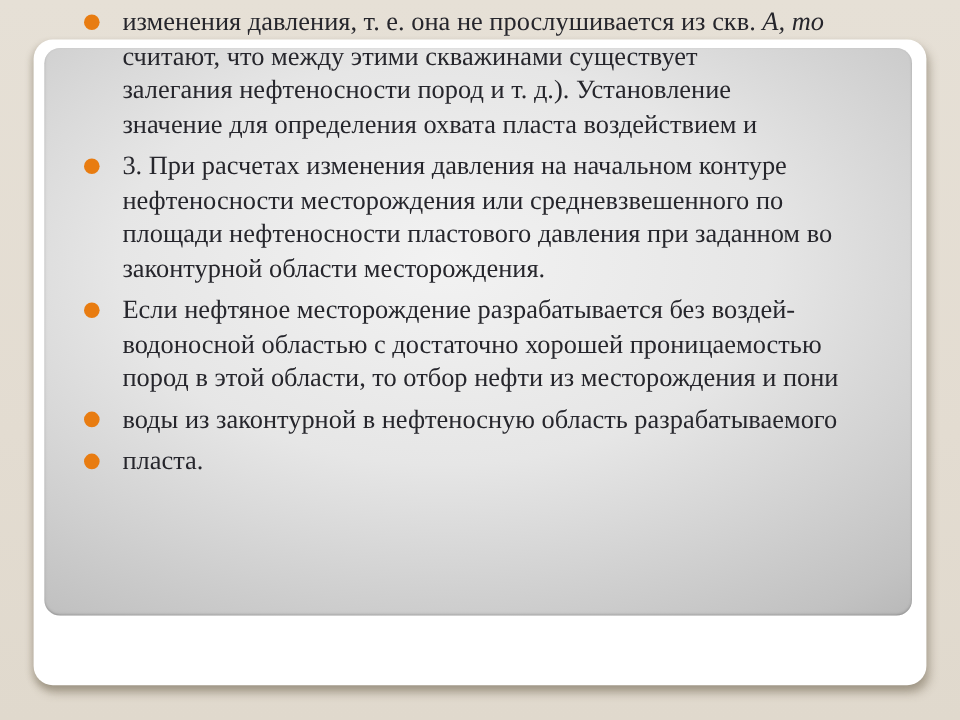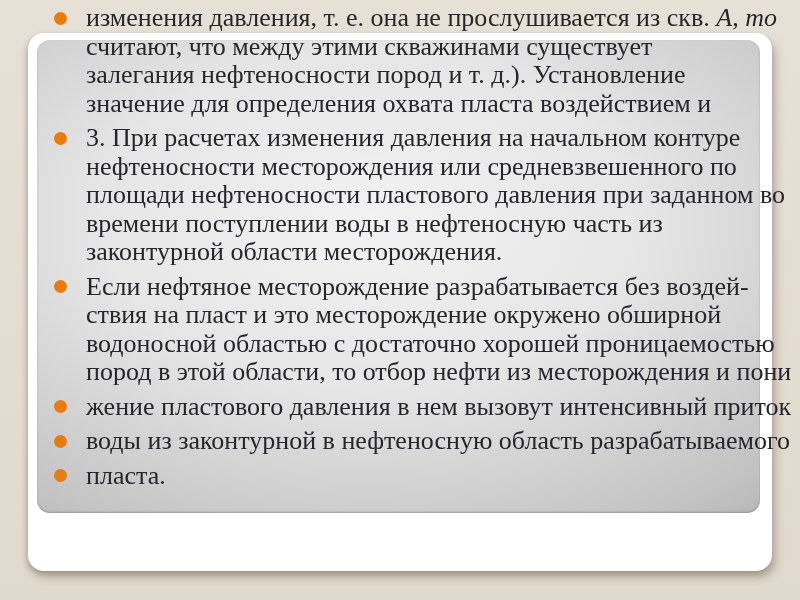--- a/index.html
+++ b/index.html
@@ -33,25 +33,25 @@
     width: 723px;
     height: 473px;
     border-radius: 13px;
     background: radial-gradient(125% 118% at 46% 38%,
                 #f2f2f2 0%, #e6e6e6 30%, #c2c2c2 62%, #a2a2a2 82%, #8c8c8c 100%);
     box-shadow: inset 0 -1px 2px rgba(70,70,70,0.35);
     z-index: 2;
   }
   .textblock {
     position: absolute;
-    left: 48px;
+    left: 64px;
     top: 4px;
     width: 716px;
     color: #26262c;
-    font-size: 26px;
+    font-size: 22px;
     line-height: 28.5px;
     z-index: 3;
   }
   .para {
     position: relative;
     padding-left: 38px;
   }
   .para + .para { margin-top: 6px; }
   .dot {
     position: absolute;
@@ -79,36 +79,30 @@
     <div class="line">считают, что между этими скважинами существует</div>
     <div class="line">залегания нефтеносности пород и т. д.). Установление</div>
     <div class="line">значение для определения охвата пласта воздействием и</div>
   </div>
 
   <div class="para">
     <span class="dot"></span>
     <div class="line">3. При расчетах изменения давления на начальном контуре</div>
     <div class="line">нефтеносности месторождения или средневзвешенного по</div>
     <div class="line">площади нефтеносности пластового давления при заданном во</div>
-    <div class="line">времени поступлении воды в нефтеносную часть из</div>
     <div class="line">законтурной области месторождения.</div>
   </div>
 
   <div class="para">
     <span class="dot"></span>
     <div class="line">Если нефтяное месторождение разрабатывается без воздей-</div>
-    <div class="line">ствия на пласт и это месторождение окружено обширной</div>
     <div class="line">водоносной областью с достаточно хорошей проницаемостью</div>
     <div class="line">пород в этой области, то отбор нефти из месторождения и пони</div>
   </div>
 
-  <div class="para">
-    <span class="dot"></span>
-    <div class="line">жение пластового давления в нем вызовут интенсивный приток</div>
-  </div>
 
   <div class="para">
     <span class="dot"></span>
     <div class="line">воды из законтурной в нефтеносную область разрабатываемого</div>
   </div>
 
   <div class="para">
     <span class="dot"></span>
     <div class="line">пласта.</div>
   </div>

